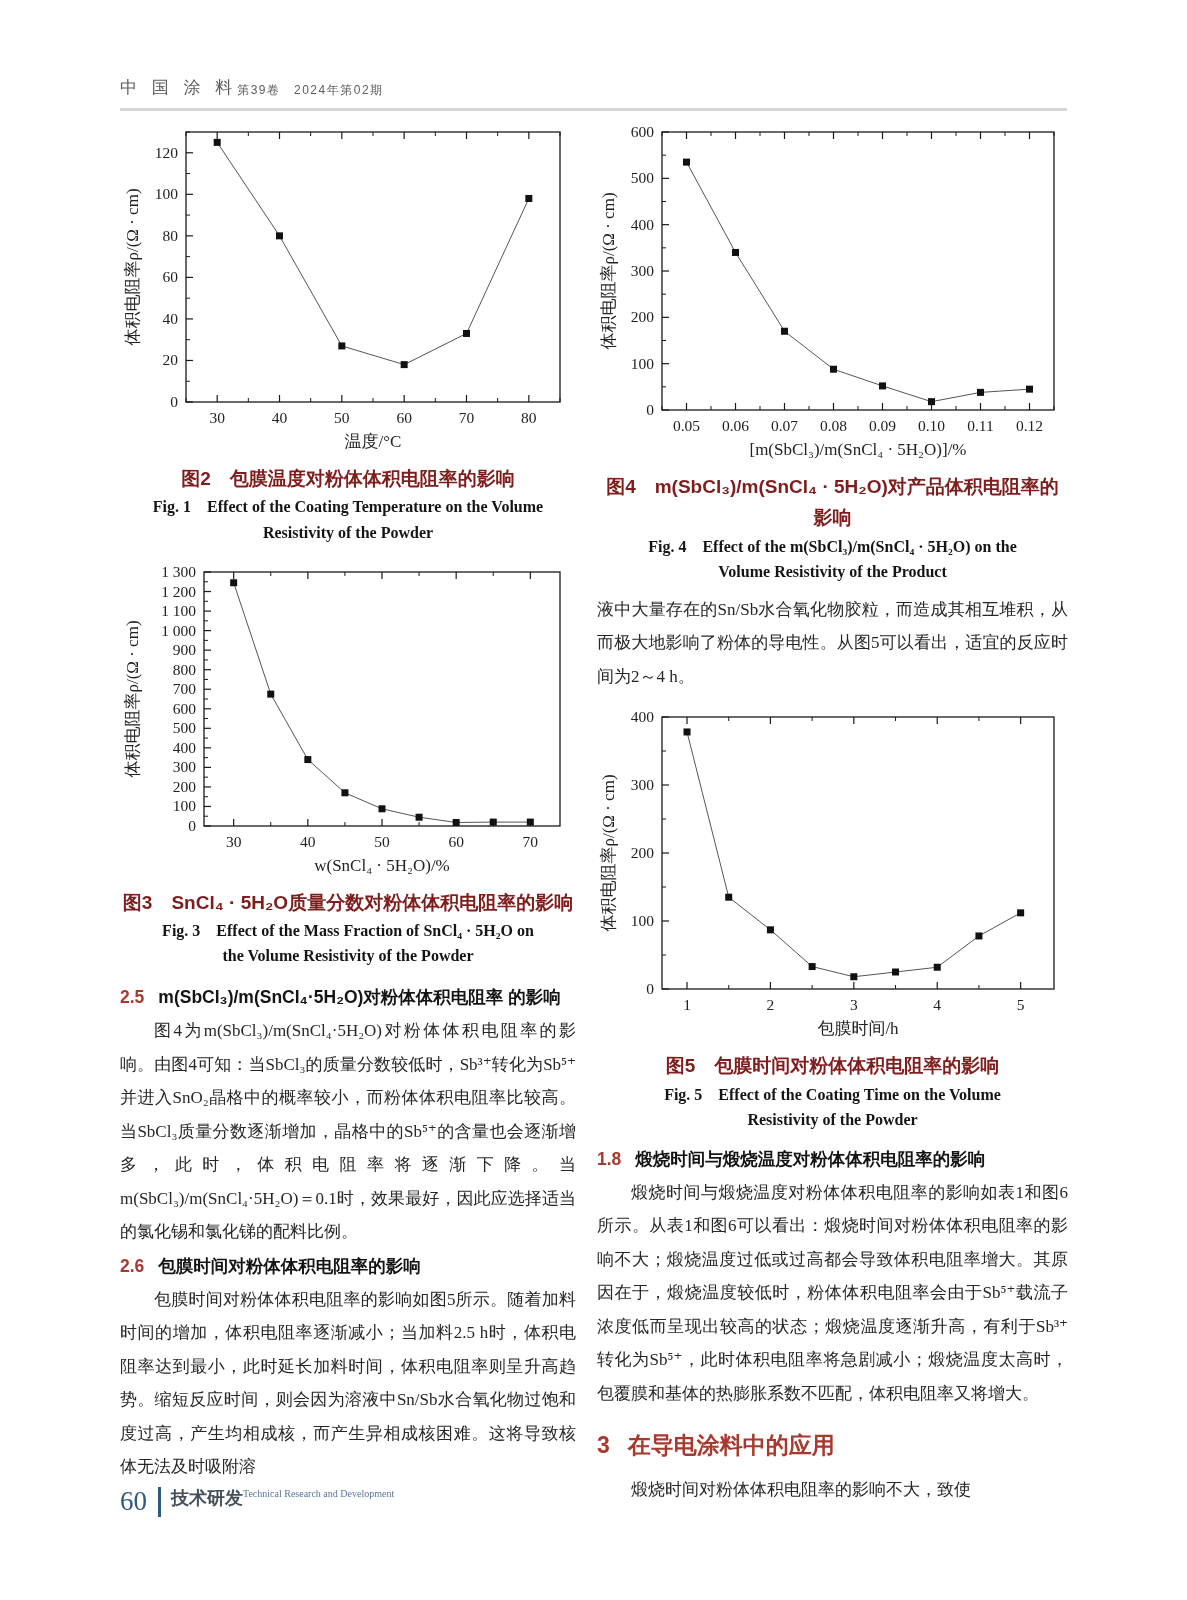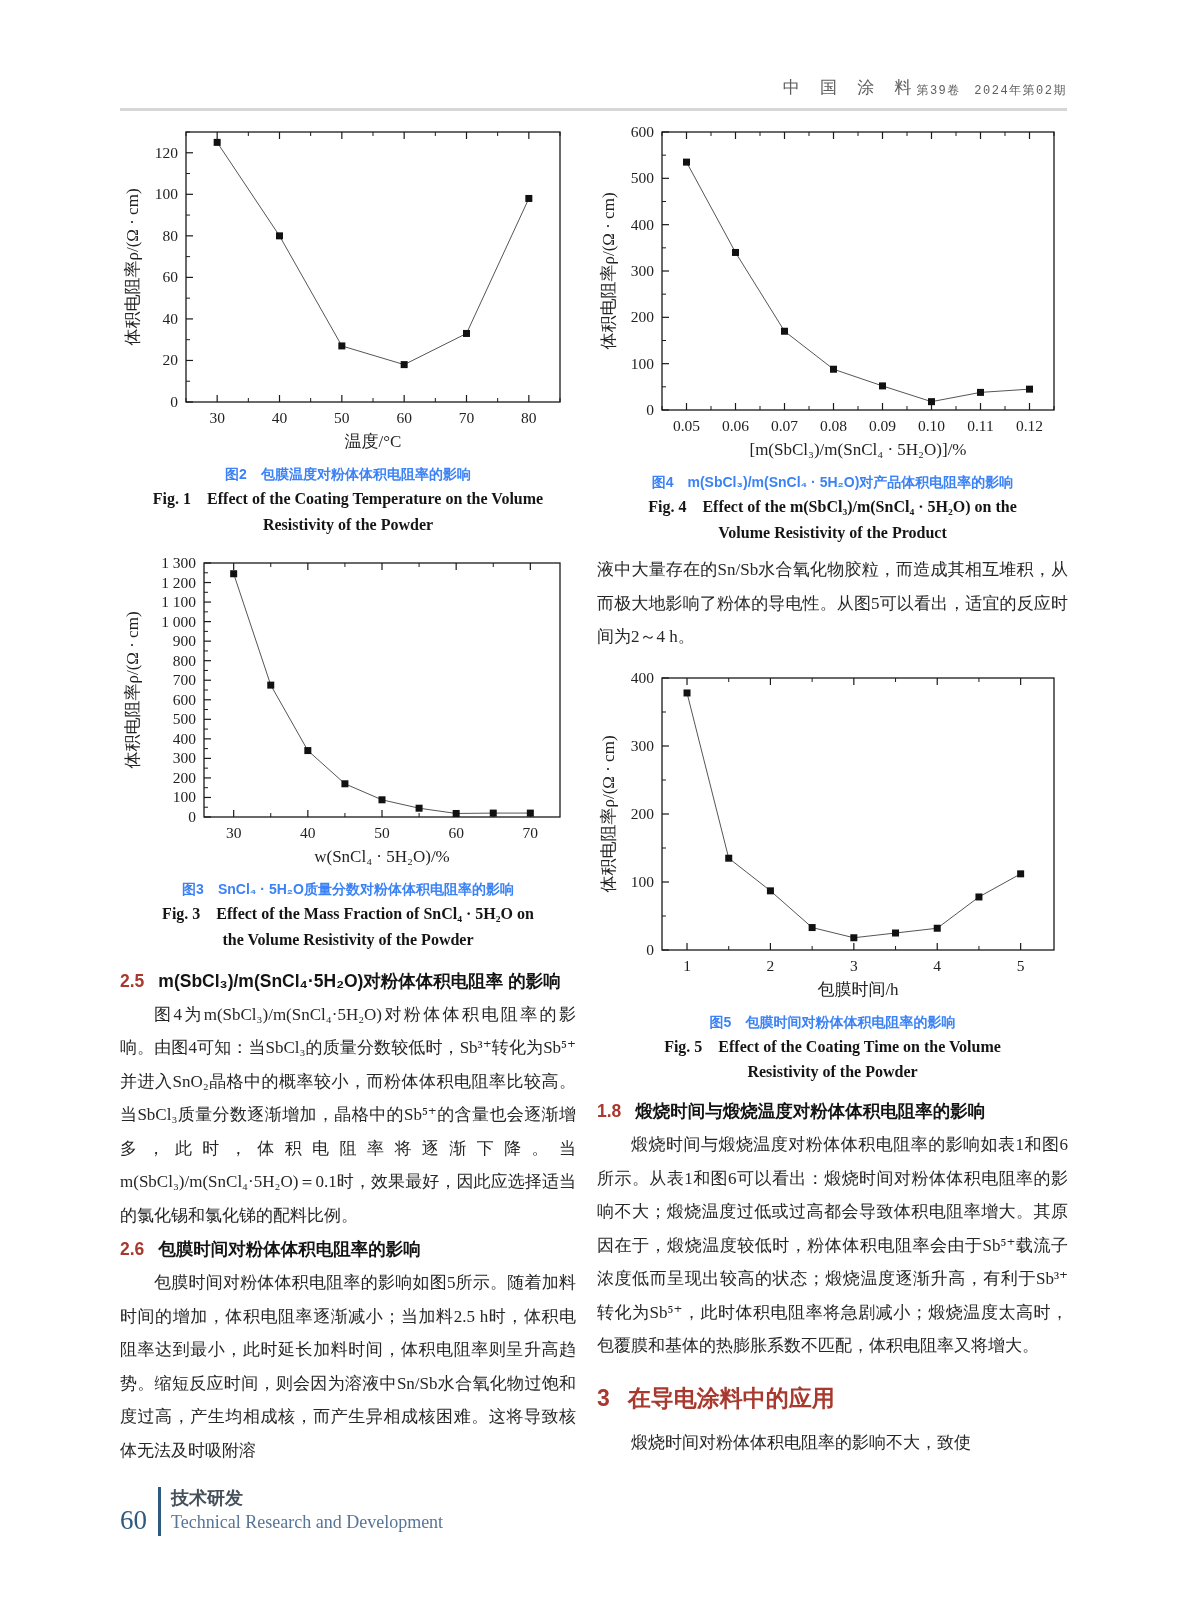--- a/index.html
+++ b/index.html
@@ -1,47 +1,47 @@
 <!DOCTYPE html>
 <html><head>
 <meta charset="utf-8">
 <style>
   html,body{margin:0;padding:0;background:#f2f2f2;}
   .page{position:relative;width:1187px;height:1600px;margin:0 auto;background:#ffffff;
         font-family:"Liberation Serif","DejaVu Serif",serif;color:#1d1d1d;overflow:hidden;}
   
-  .header{position:absolute;left:120px;right:120px;top:76px;display:flex;justify-content:flex-end;
+  .header{position:absolute;left:120px;right:120px;top:76px;display:flex;justify-content:flex-start;
           align-items:flex-end;padding-bottom:9px;border-bottom:3px solid #d6d6d6;
-          font-family:Liberation Mono, monospace;color:#5d5d5d;}
+          font-family:Liberation Sans, sans-serif;color:#5d5d5d;}
   .journal{font-size:17px;letter-spacing:5px;}
   .issue{font-size:12px;letter-spacing:1.5px;}
   
   .columns{position:absolute;left:120px;top:120px;width:948px;display:flex;gap:21px;}
   .col-left{width:456px;}
   .col-right{width:471px;}
   figure{margin:0 0 6px 0;text-align:center;}
   figcaption{margin-top:3px;}
-  .cap-zh{font-family:"Liberation Sans","DejaVu Sans",sans-serif;font-weight:bold;font-size:14px;line-height:1.65;color:#3b82f6;}
+  .cap-zh{font-family:"Liberation Sans","DejaVu Sans",sans-serif;font-weight:bold;font-size:19px;line-height:1.65;color:#7f1d1d;}
   .cap-en{font-family:"Liberation Serif","DejaVu Serif",serif;font-weight:bold;font-size:16px;line-height:1.6;color:#151515;padding:0 30px;}
   svg text{font-family:"Liberation Serif","DejaVu Serif",serif;fill:#222;}
   
   .para{font-size:17px;line-height:33.5px;text-align:justify;margin:0;color:#262626;}
   .indent{text-indent:2em;}
   .sec-head{display:flex;gap:14px;align-items:baseline;font-family:"Liberation Sans","DejaVu Sans",sans-serif;
             font-weight:bold;font-size:17.5px;line-height:33px;color:#141414;margin:1px 0 0 0;text-align:right;}
   .sec-num{color:#a8392e;flex:none;}
   .sec3-head{display:flex;gap:18px;align-items:baseline;font-family:"Liberation Sans","DejaVu Sans",sans-serif;
              font-weight:bold;font-size:23px;color:#a8392e;margin:20px 0 12px 0;}
   
   .footer{position:absolute;left:120px;top:1487px;display:flex;align-items:stretch;}
   .pagenum{font-size:27px;color:#2d5a7e;align-self:flex-end;margin-right:11px;line-height:1.1;}
   .footbar{width:3px;background:#2d5a7e;margin-right:10px;}
-  .footcol{display:flex;flex-direction:column;justify-content:center;}
+  .footcol{display:flex;flex-direction:row;justify-content:center;}
   .footcol-zh{font-family:"Liberation Sans","DejaVu Sans",sans-serif;font-weight:bold;font-size:18px;color:#45505a;line-height:1.3;}
-  .footcol-en{font-size:18px;color:#577598;line-height:1.4;}
+  .footcol-en{font-size:10px;color:#577598;line-height:1.4;}
 </style>
 </head>
 <body>
 
 <div class="page">
 
   <div class="header">
     <span class="journal">中 国 涂 料</span>
     <span class="issue">第39卷　2024年第02期</span>
   </div>

